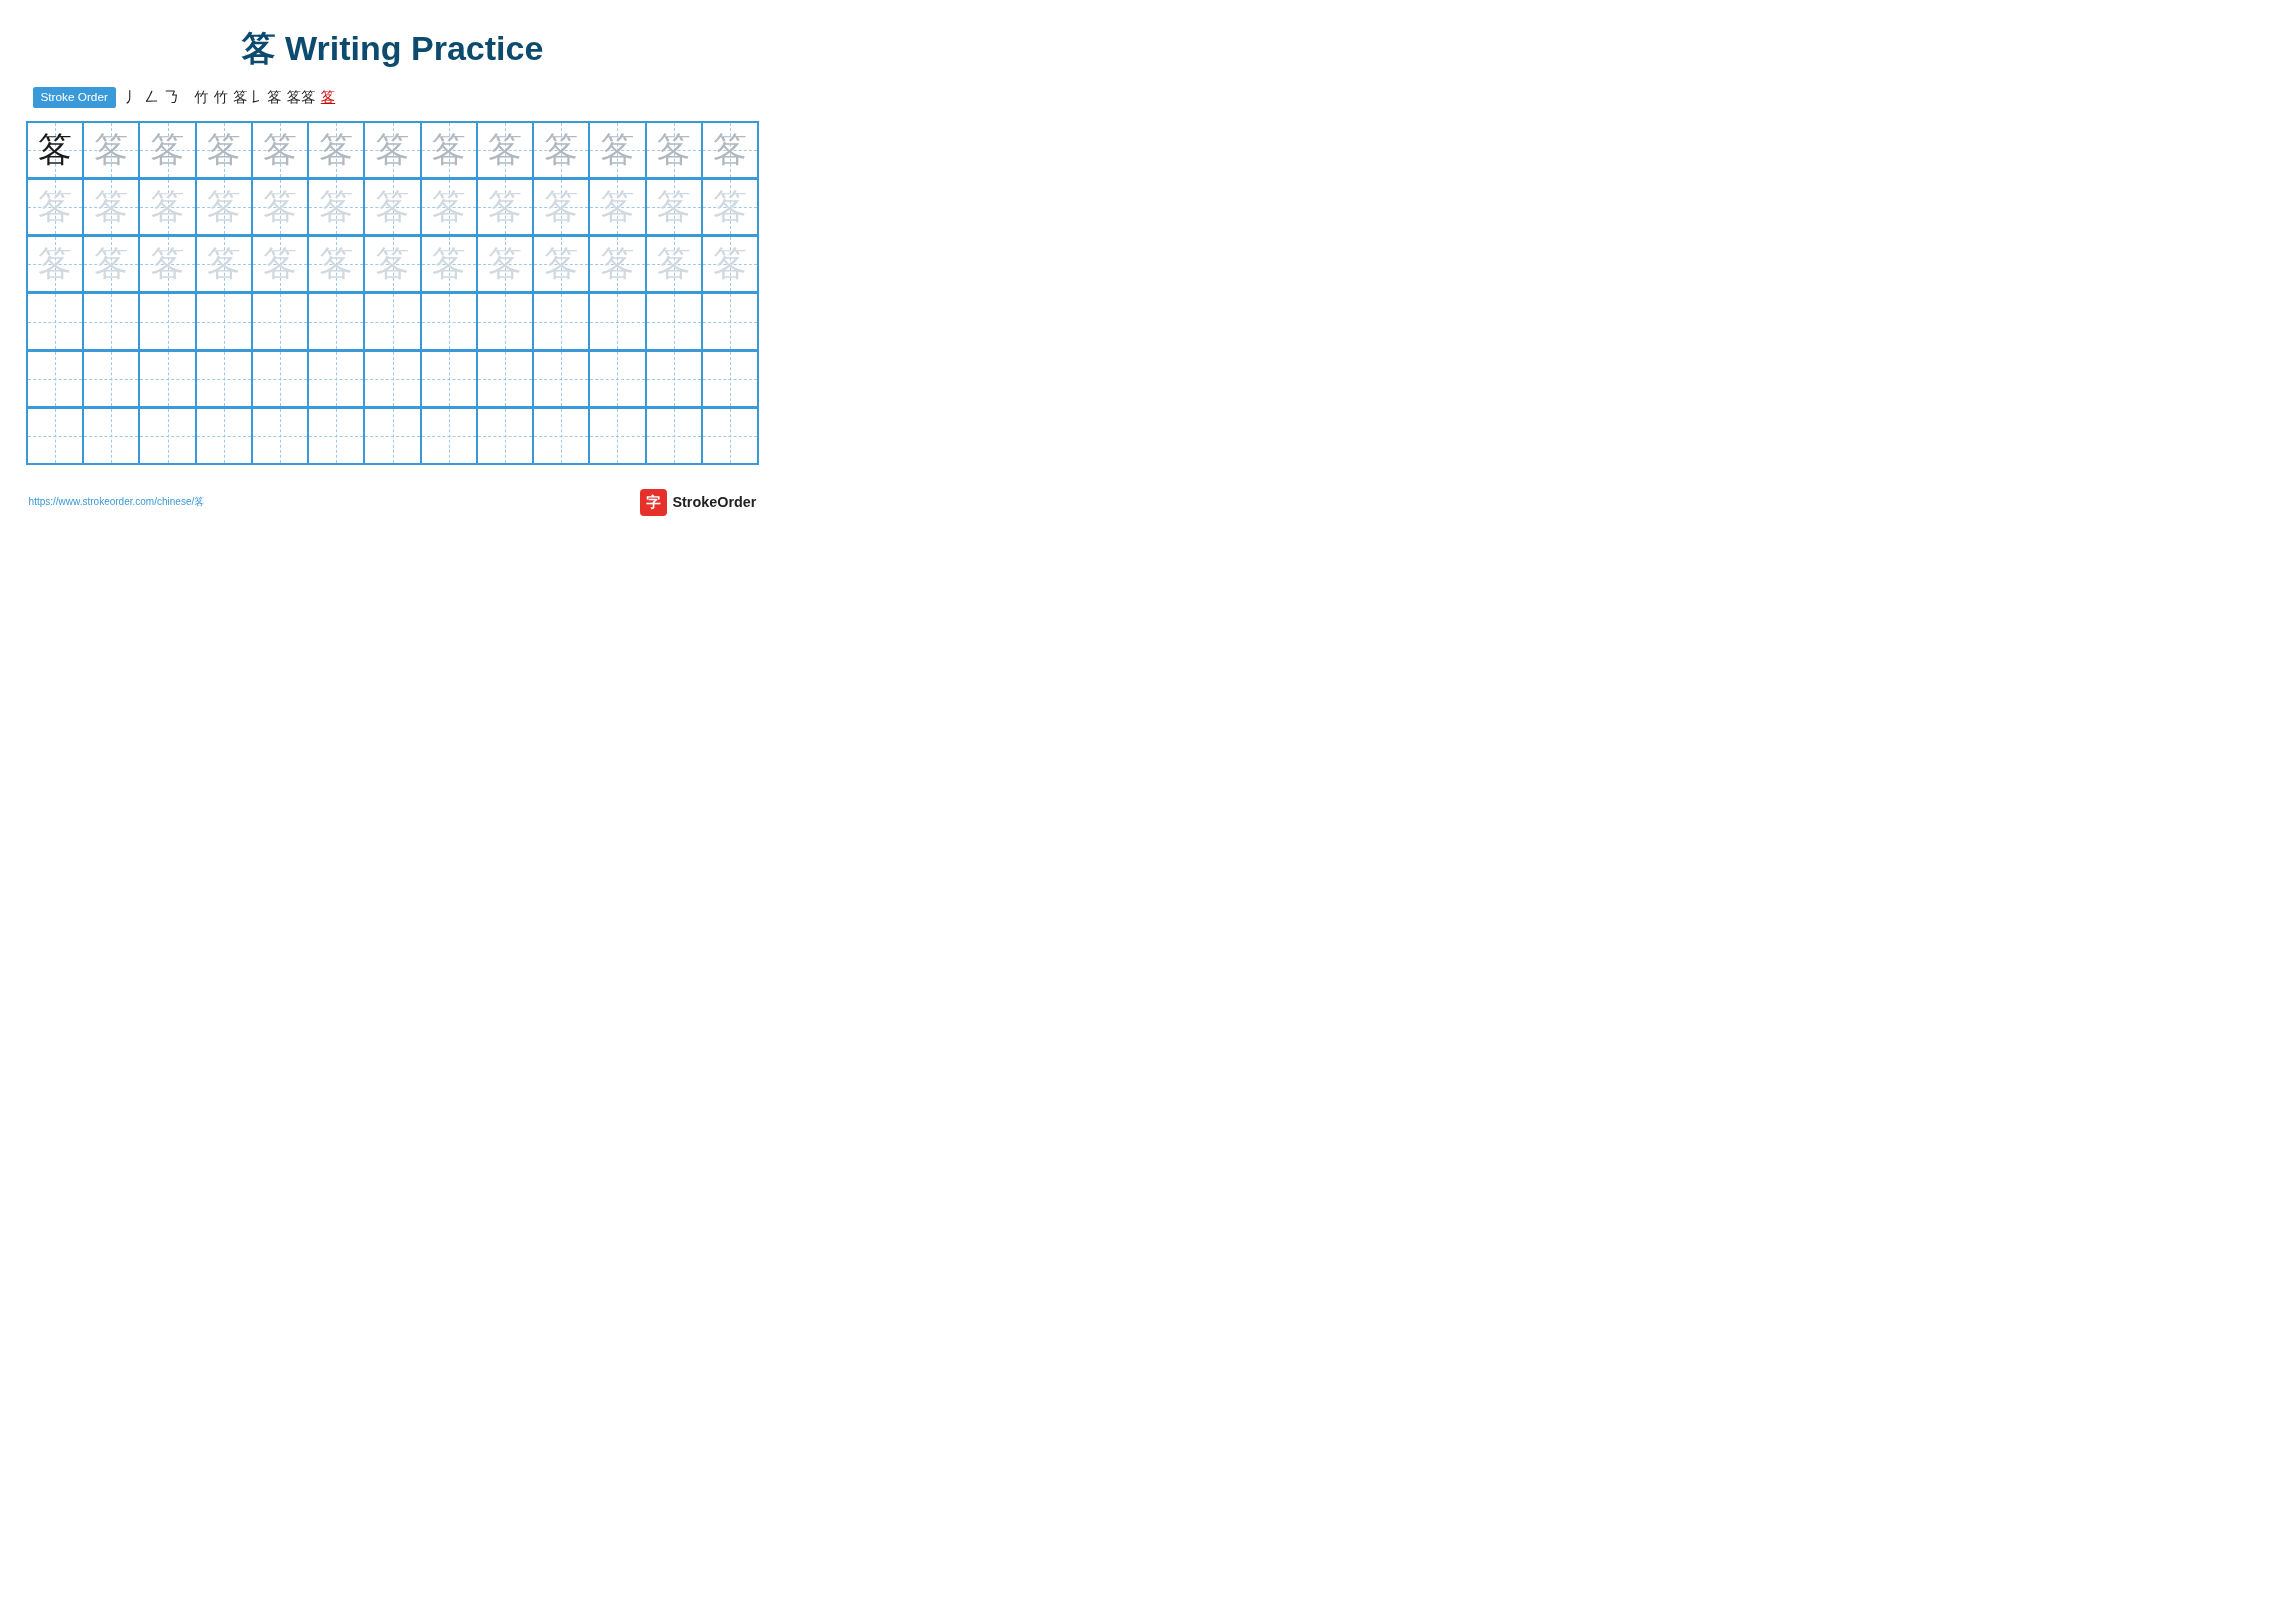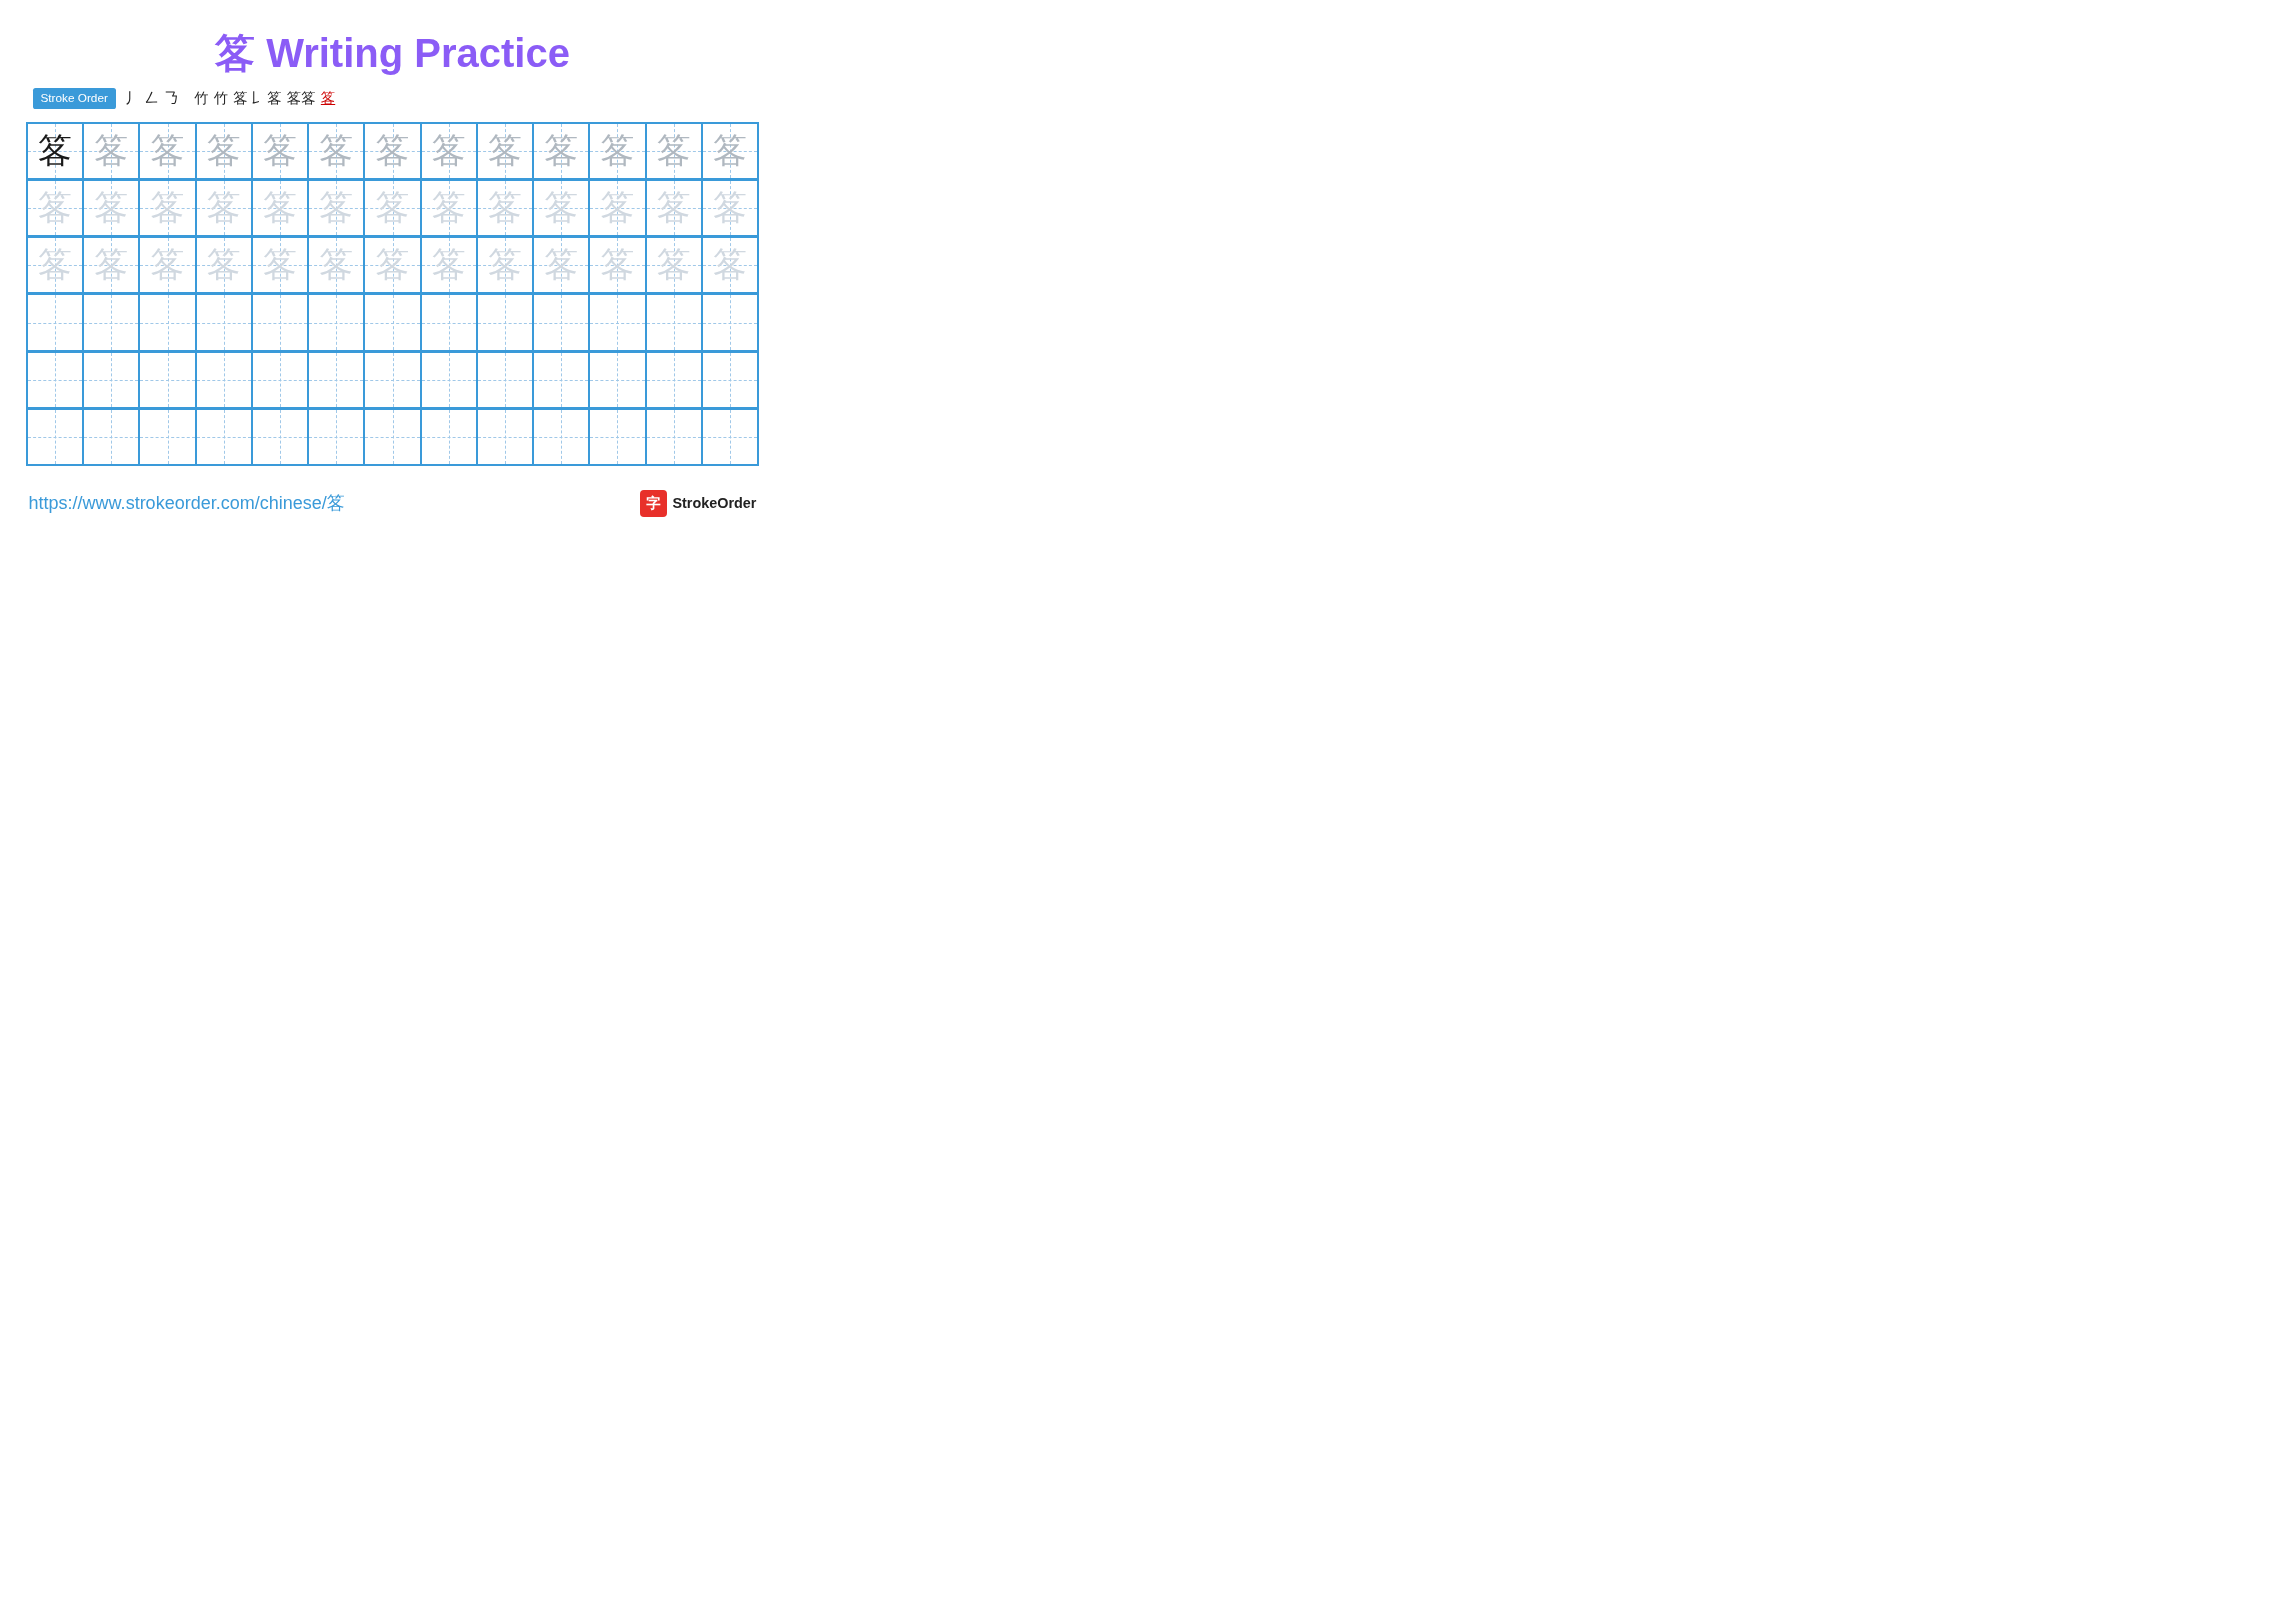--- a/index.html
+++ b/index.html
@@ -6,24 +6,24 @@
     body {
       background: #ffffff;
       font-family: Arial, sans-serif;
       width: 785px;
       min-height: 556px;
       padding: 19.6px 26px;
     }
 
     .title {
       text-align: center;
-      font-size: 40px;
+      font-size: 34px;
       font-weight: bold;
-      color: #8b5cf6;
-      margin-bottom: 7px;
+      color: #0c4a6e;
+      margin-bottom: 15px;
       margin-top: 6.5px;
     }
 
     .stroke-order-row {
       display: flex;
       align-items: center;
       gap: 9.2px;
       margin-bottom: 13px;
       padding-left: 6.5px;
     }
@@ -117,21 +117,21 @@
     .footer {
       display: flex;
       align-items: center;
       justify-content: space-between;
       margin-top: 23.6px;
       padding: 0 2.6px;
     }
 
     .footer-url {
       color: #3a9ad9;
-      font-size: 18px;
+      font-size: 10px;
       text-decoration: none;
     }
 
     .footer-logo {
       display: flex;
       align-items: center;
       gap: 5.2px;
       font-size: 14.4px;
       font-weight: bold;
       color: #222;

